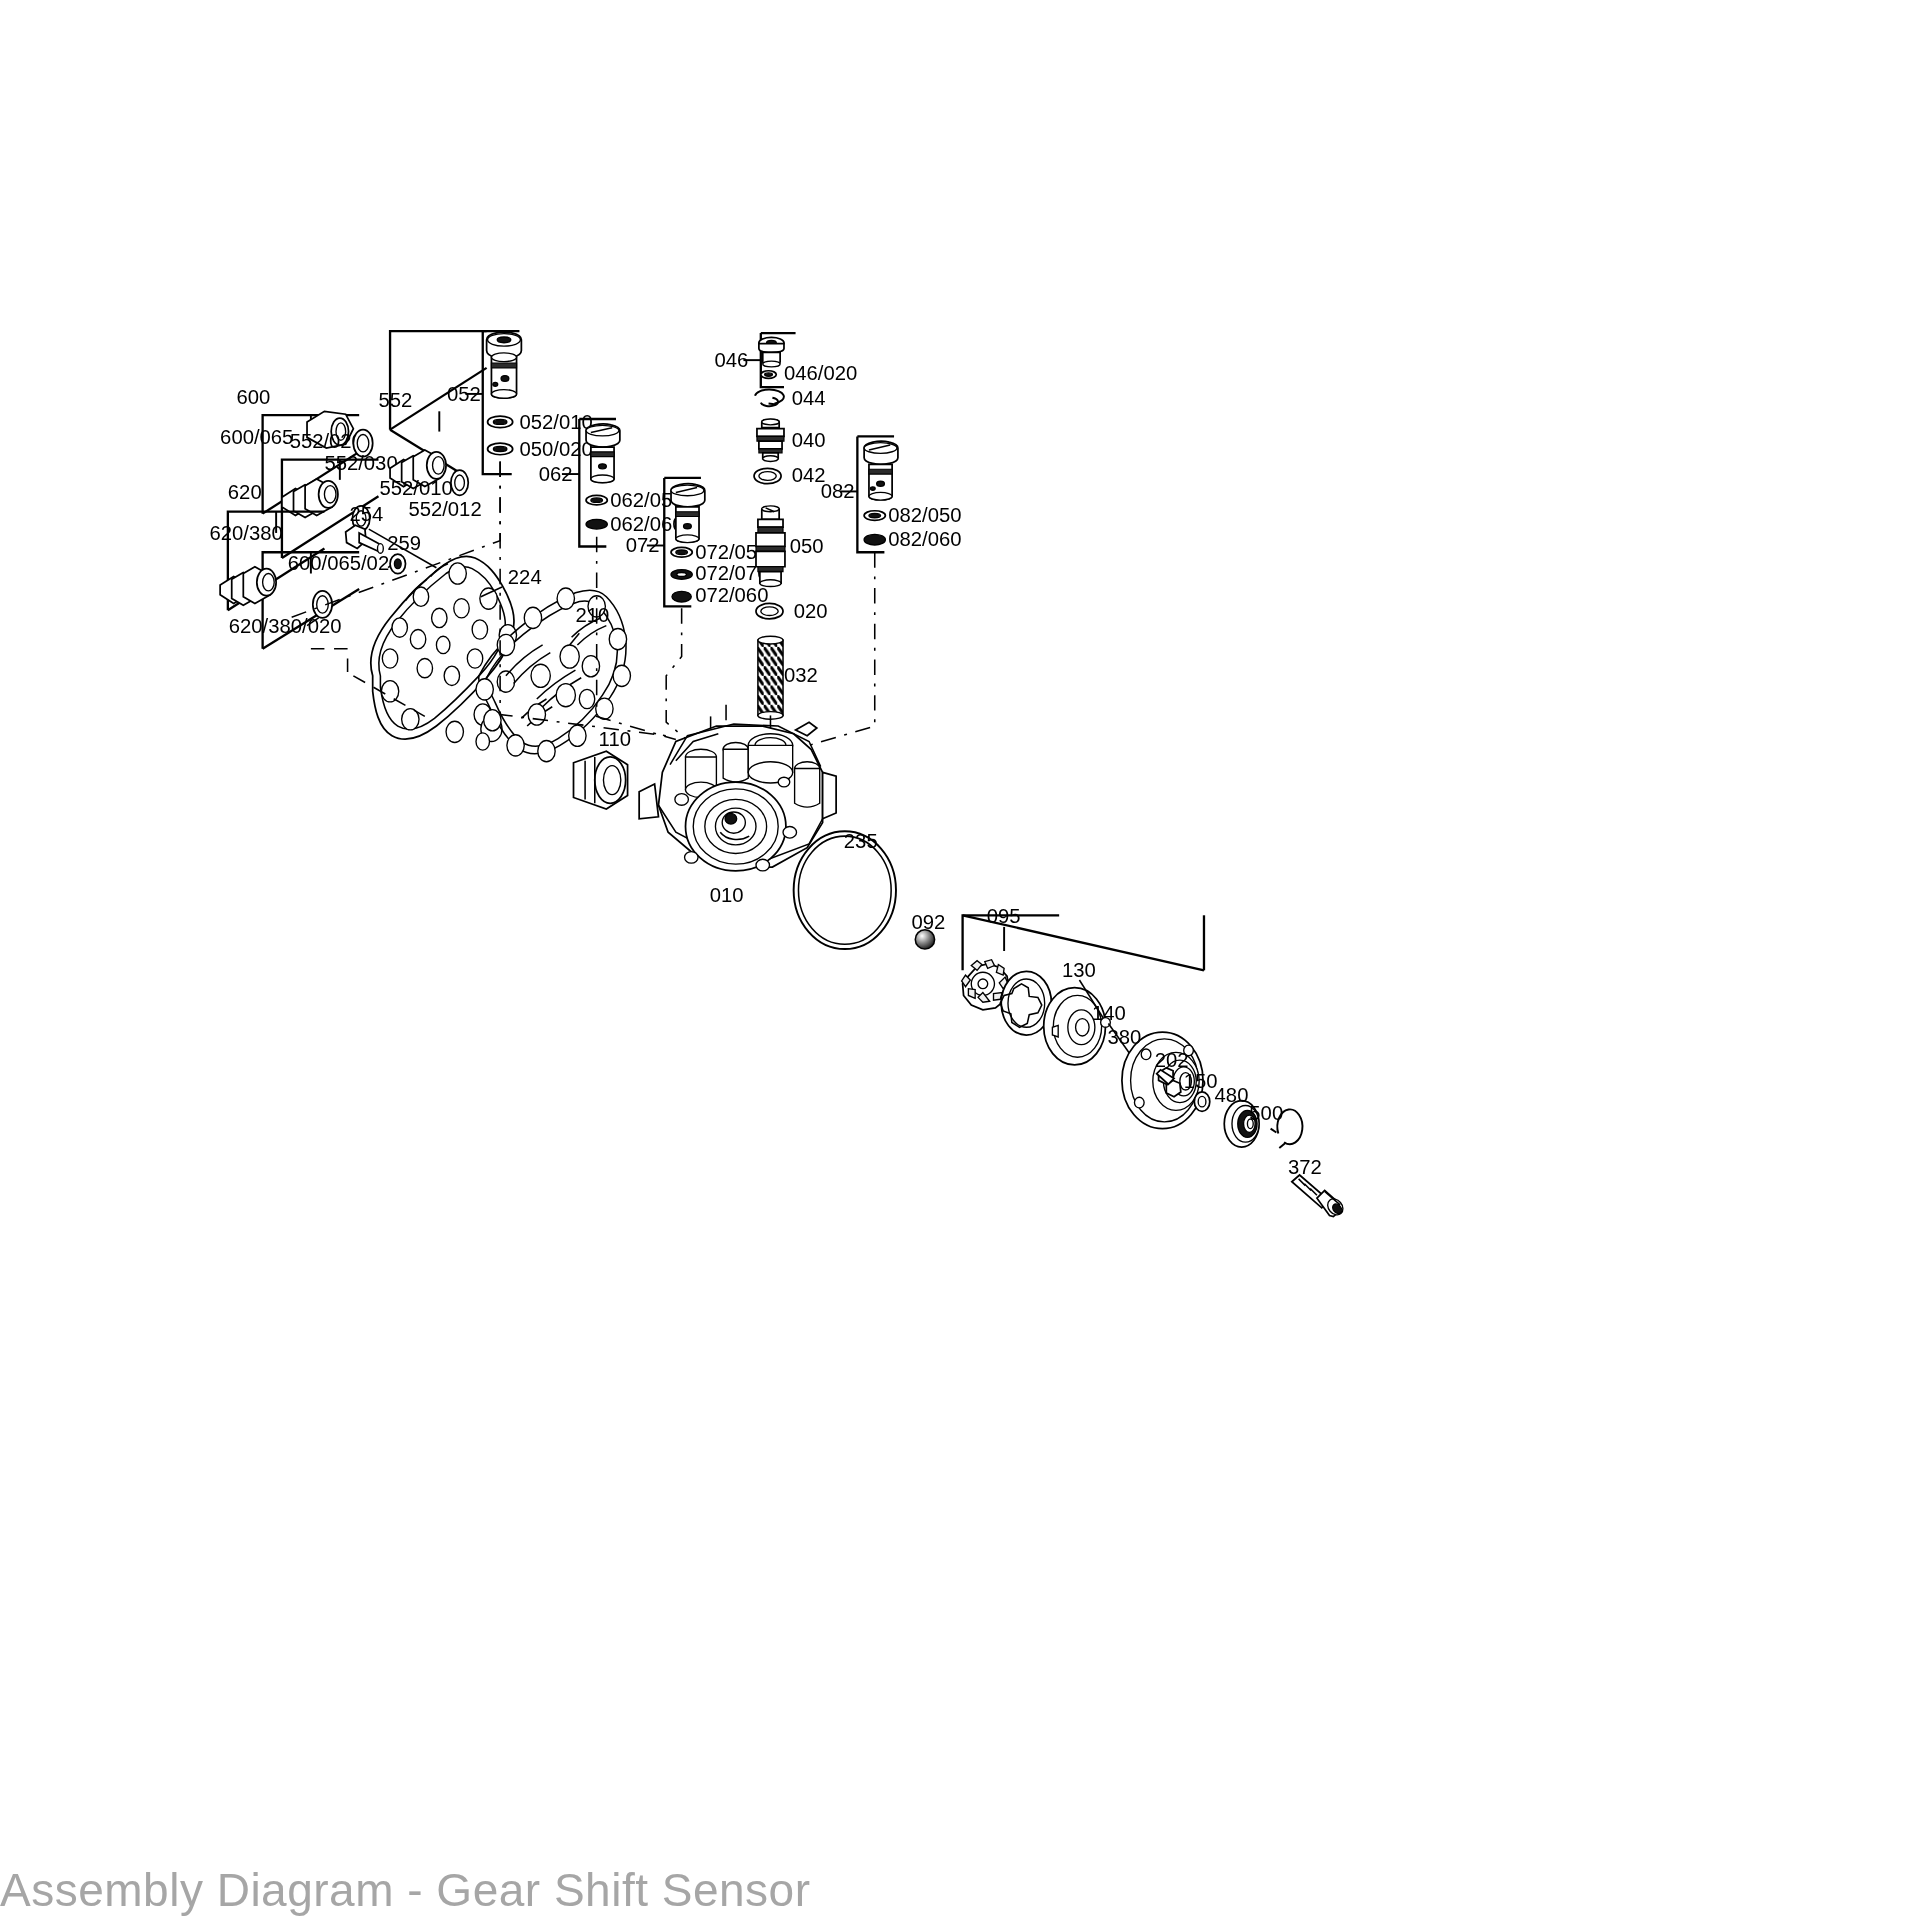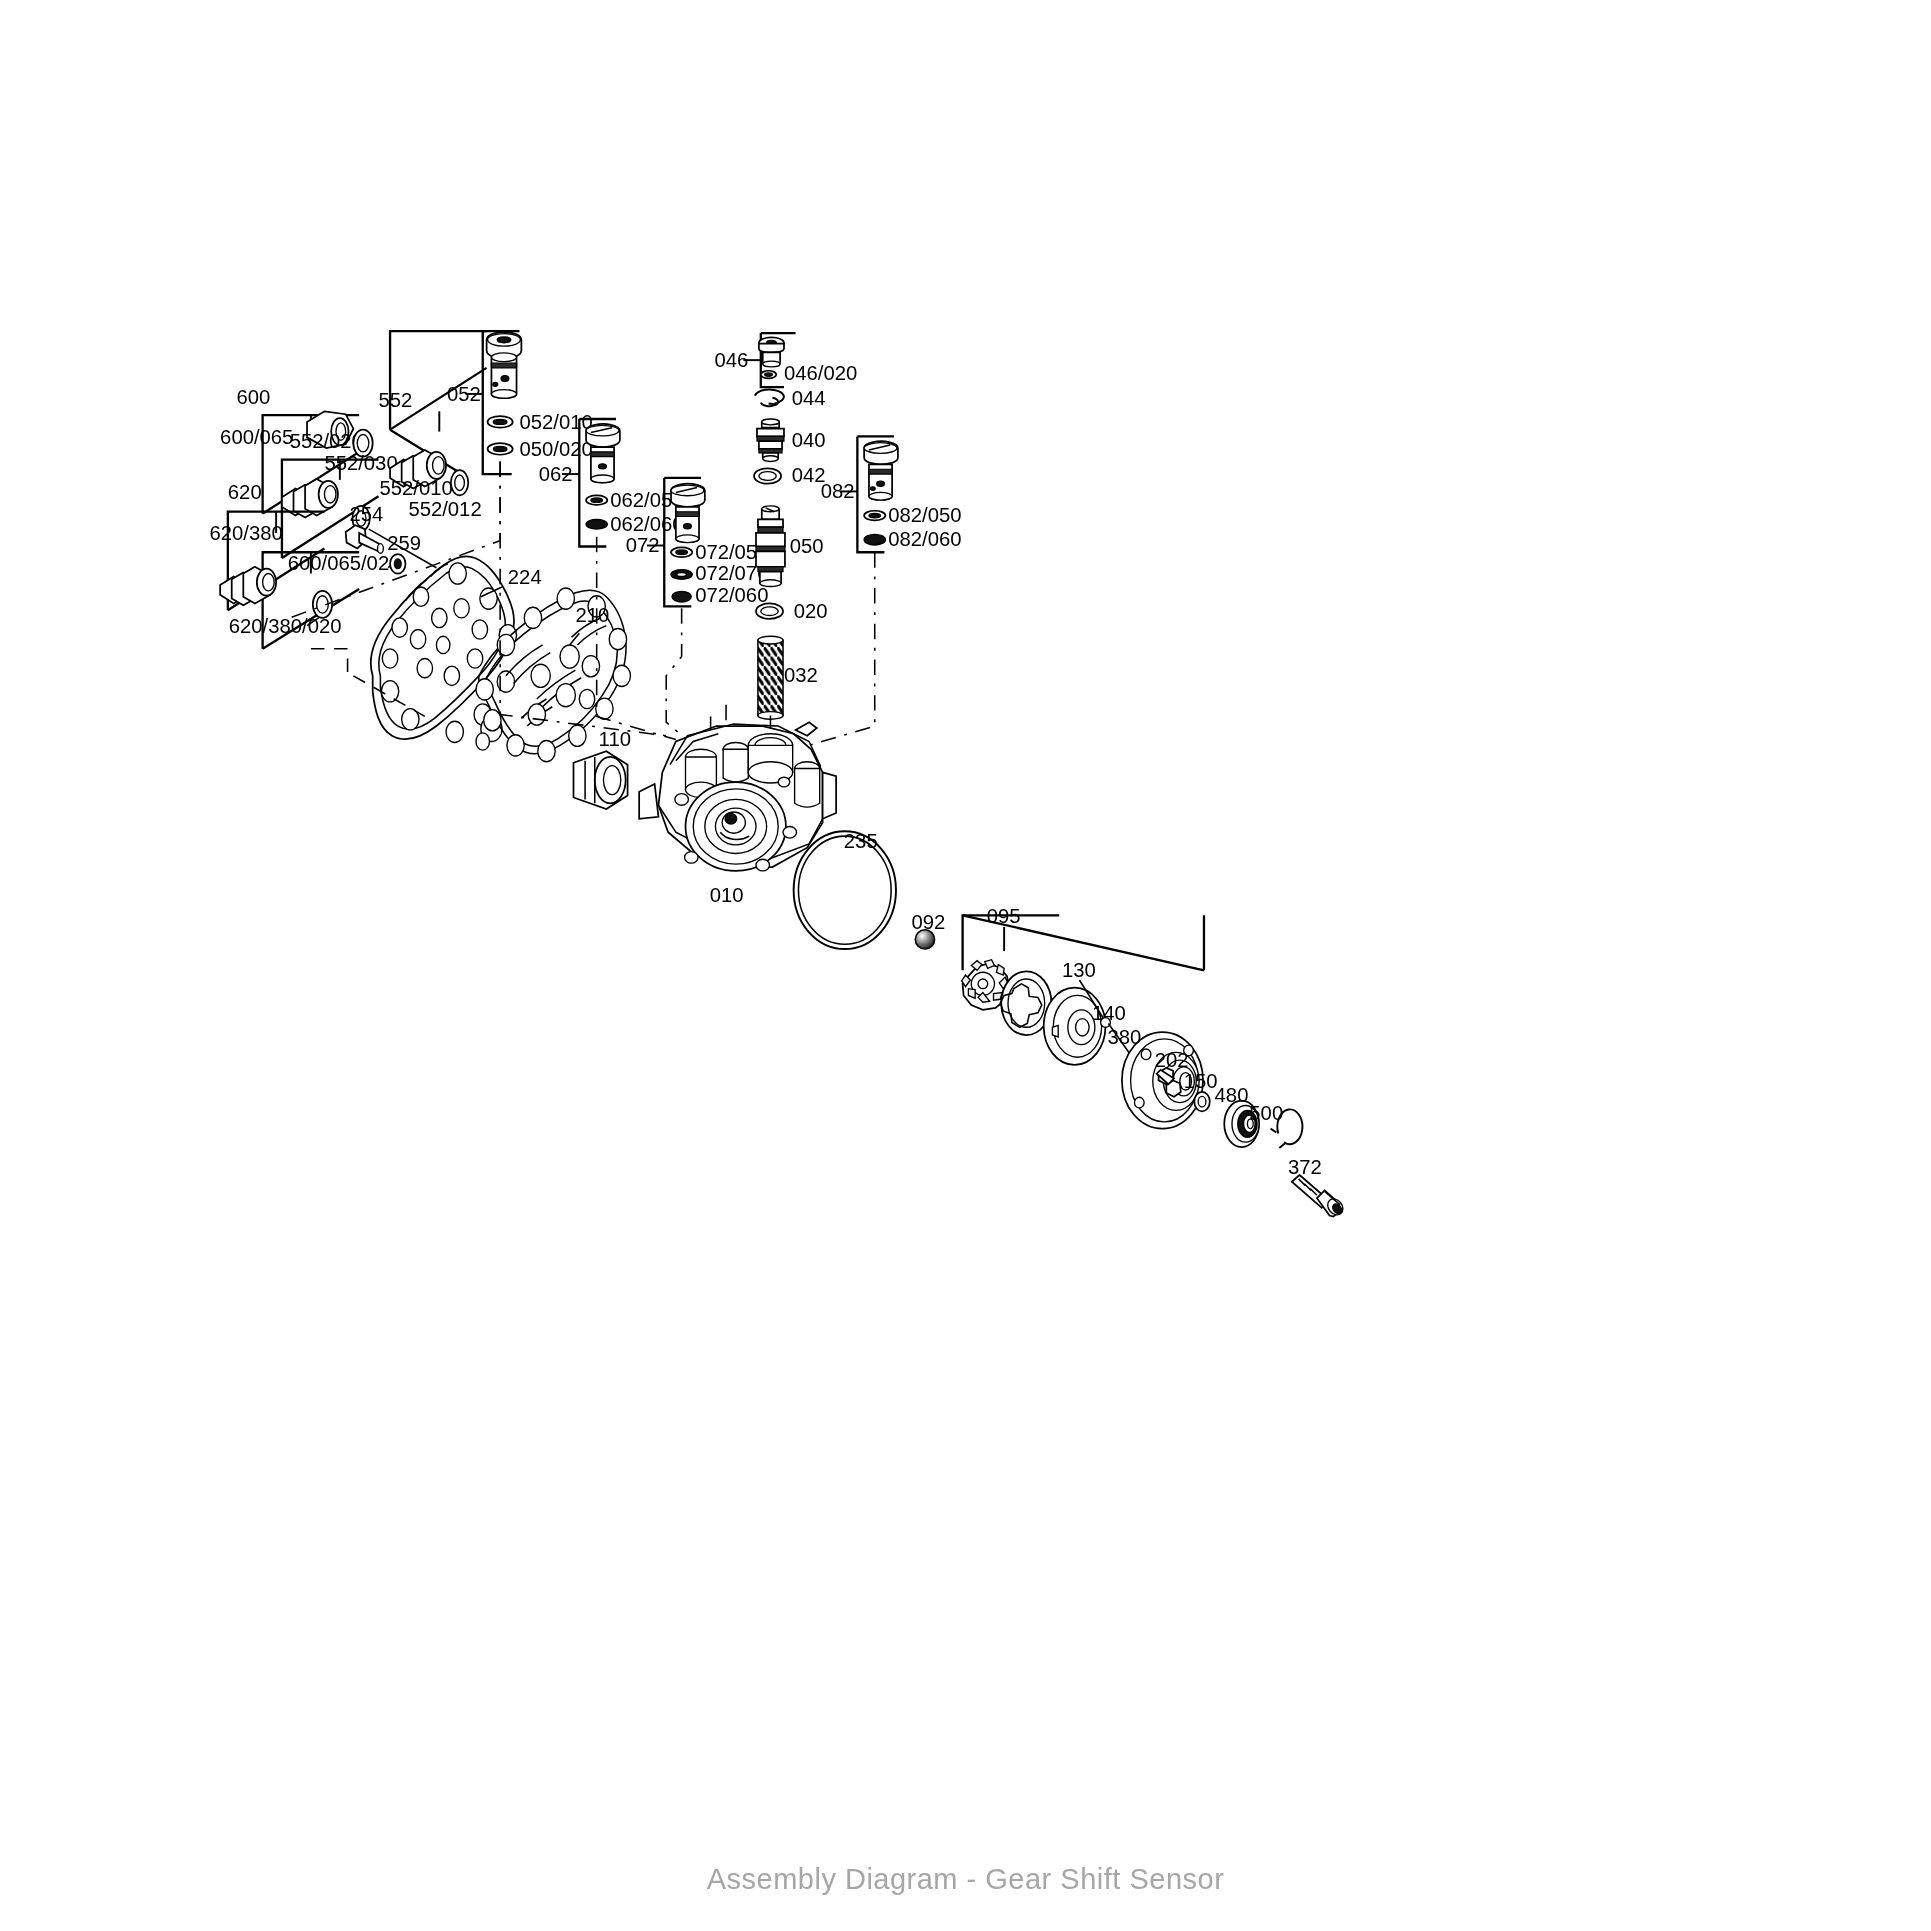--- a/index.html
+++ b/index.html
@@ -1,22 +1,22 @@
 <!DOCTYPE html>
 <html><head>
 <meta charset="utf-8">
 <title>Assembly Diagram - Gear Shift Sensor</title>
 <style>
   html,body{margin:0;padding:0;background:#ffffff;}
   body{width:1931px;height:1931px;font-family:"Liberation Sans",sans-serif;overflow:hidden;}
   #stage{position:relative;width:1931px;height:1931px;background:#fff;}
   #svgroot{position:absolute;left:0;top:0;width:1931px;height:1931px;}
   .caption{
-    position:absolute;left:0;top:1863px;width:1931px;text-align:center;
-    font-family:"Liberation Sans",sans-serif;font-size:29px;color:#a6a6a6;
+    position:absolute;left:0;top:1863px;width:1931px;
+    font-family:"Liberation Sans",sans-serif;font-size:46px;color:#a6a6a6;
     letter-spacing:0.5px;
   }
   text{font-family:"Liberation Sans",sans-serif;fill:#000;}
   .lbl{font-size:21px;}
   .ln{stroke:#000;fill:none;stroke-width:2;}
   .ln-thin{stroke:#000;fill:none;stroke-width:1.6;}
   .brk{stroke:#000;fill:none;stroke-width:2.4;}
   .dash{stroke:#000;fill:none;stroke-width:1.6;stroke-dasharray:16 9 3 9;}
   .dash2{stroke:#000;fill:none;stroke-width:1.6;stroke-dasharray:14 10;}
   .fillblk{fill:#111;stroke:#000;stroke-width:1.4;}

